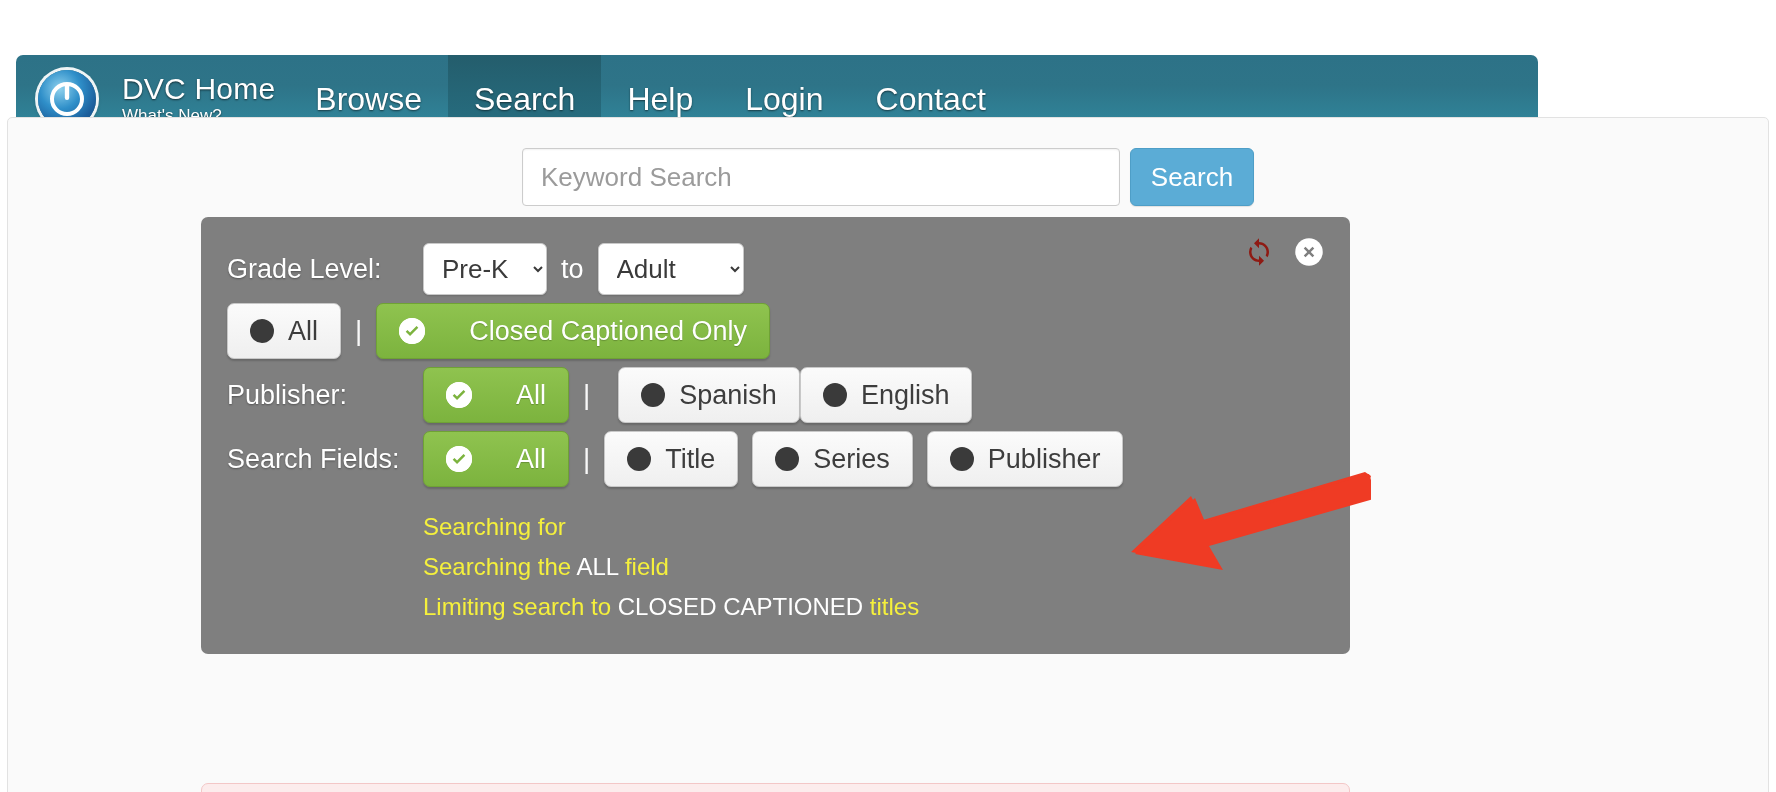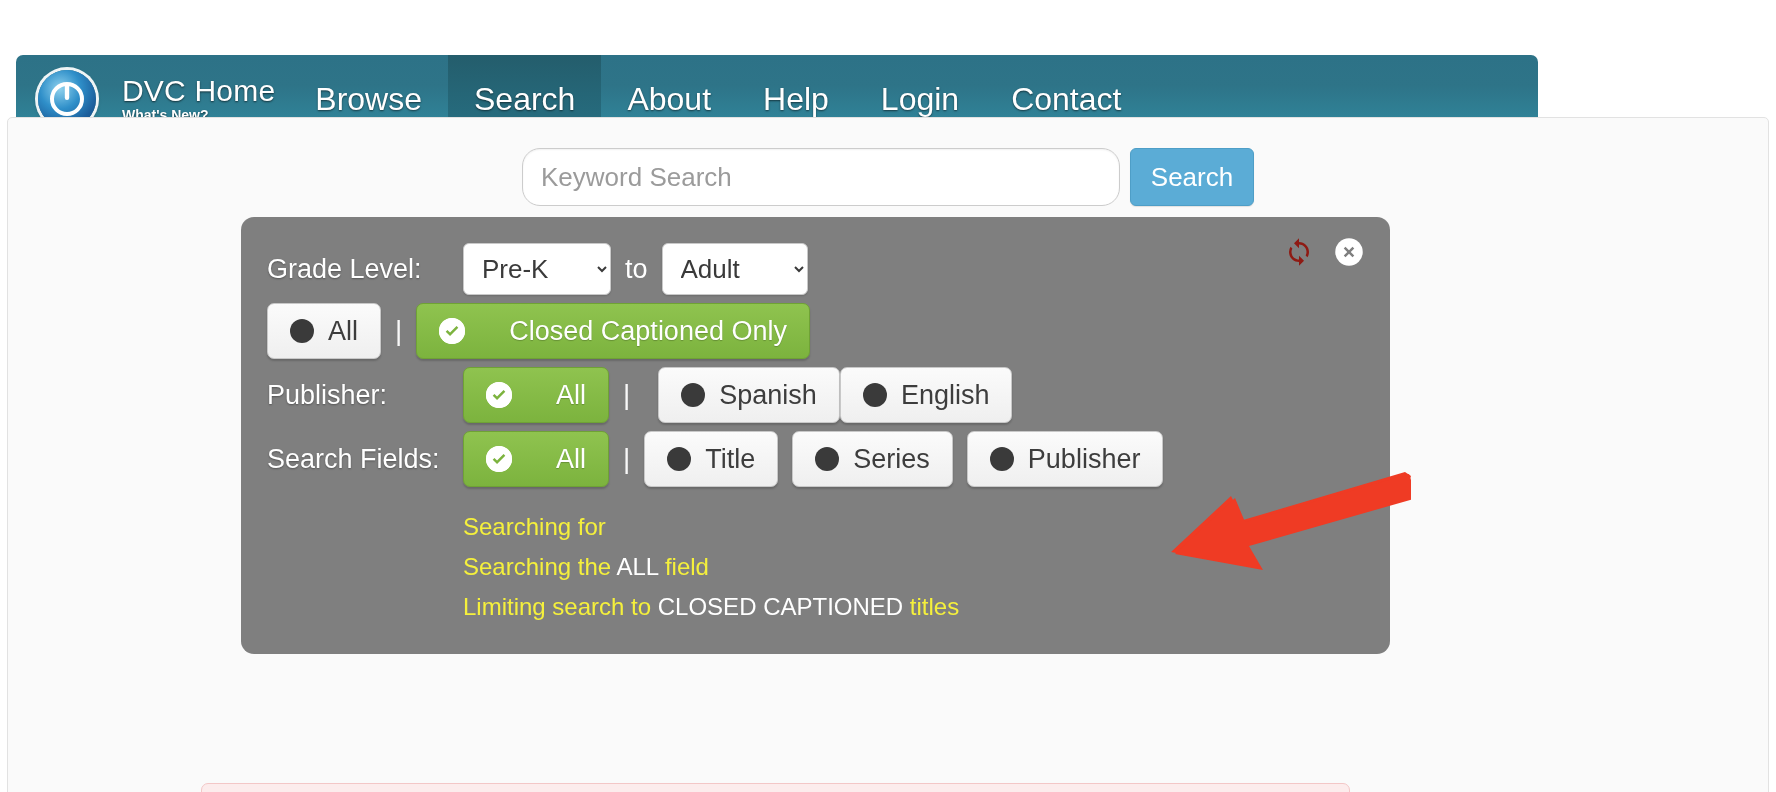--- a/index.html
+++ b/index.html
@@ -39,21 +39,21 @@
     flex: none;
   }
   .logo svg { display:block; }
   .brand-text {
     margin-left: 26px;
     color: #ffffff;
     text-shadow: 0 1px 2px rgba(0,0,0,.6);
     line-height: 1.05;
   }
   .brand-title { font-size: 30px; font-weight: 400; letter-spacing: .2px; }
-  .brand-sub { font-size: 14px; font-weight: 700; margin-top: 2px; }
+  .brand-sub { font-size: 17px; font-weight: 400; margin-top: 2px; }
 
   .nav-links { display: flex; align-items: stretch; }
   .nav-item {
     display: flex; align-items: center;
     padding: 0 26px;
     color: #ffffff;
     font-size: 32px;
     text-shadow: 0 1px 2px rgba(0,0,0,.55);
     cursor: pointer;
     white-space: nowrap;
@@ -75,21 +75,21 @@
 
   .search-row {
     display: flex;
     justify-content: center;
     padding-top: 30px;
     gap: 10px;
   }
   .keyword-input {
     width: 598px; height: 58px;
     border: 1px solid #cccccc;
-    border-radius: 18px;
+    border-radius: 4px;
     background: #ffffff;
     font-size: 26px;
     color: #555;
     padding: 0 18px;
     font-family: "Liberation Sans", sans-serif;
     box-shadow: inset 0 1px 2px rgba(0,0,0,.06);
     outline: none;
   }
   .keyword-input::placeholder { color: #9b9b9b; }
   .search-btn {
@@ -103,23 +103,22 @@
     cursor: pointer;
     box-shadow: 0 1px 1px rgba(0,0,0,.10);
   }
 
   
   .filter-panel {
     position: absolute;
     left: 193px; top: 99px;
     width: 1149px; height: 437px;
     background: #7f7f7f;
-    border-radius: 13px;
+    border-radius: 7px;
     padding: 26px 0 0 0;
-    margin-left: 40px;
   }
   .filter-tools {
     position: absolute;
     right: 26px; top: 20px;
     display: flex; align-items: center; gap: 20px;
   }
   .icon-refresh { cursor: pointer; line-height: 0; }
   .icon-close { cursor: pointer; line-height: 0; }
 
   .filter-row {
@@ -140,21 +139,21 @@
     font-size: 26px;
     font-family: "Liberation Sans", sans-serif;
     color: #3a3a3a;
     background: #ffffff;
     border: 1px solid #c9c9c9;
     border-radius: 6px;
     padding: 0 10px 0 14px;
     cursor: pointer;
     box-shadow: 0 1px 2px rgba(0,0,0,.15);
   }
-  .grade-select.g1 { width: 148px; }
+  .grade-select.g1 { width: 124px; }
   .grade-select.g2 { width: 146px; }
   .to-word { color: #ffffff; font-size: 27px; margin: 0 14px; }
 
   .opt-btn {
     height: 56px;
     display: inline-flex;
     align-items: center;
     gap: 14px;
     padding: 0 22px;
     border-radius: 7px;
@@ -237,21 +236,20 @@
       </svg>
     </span>
     <div class="brand-text">
       <div class="brand-title">DVC Home</div>
       <div class="brand-sub">What's New?</div>
     </div>
   </div>
   <div class="nav-links">
     <div class="nav-item">Browse</div>
     <div class="nav-item active">Search</div>
-    <div class="nav-item">About</div>
     <div class="nav-item">Help</div>
     <div class="nav-item">Login</div>
     <div class="nav-item">Contact</div>
   </div>
 </div>
 
 <div class="content">
 
   <div class="search-row">
     <input class="keyword-input" type="text" placeholder="Keyword Search" style="">

